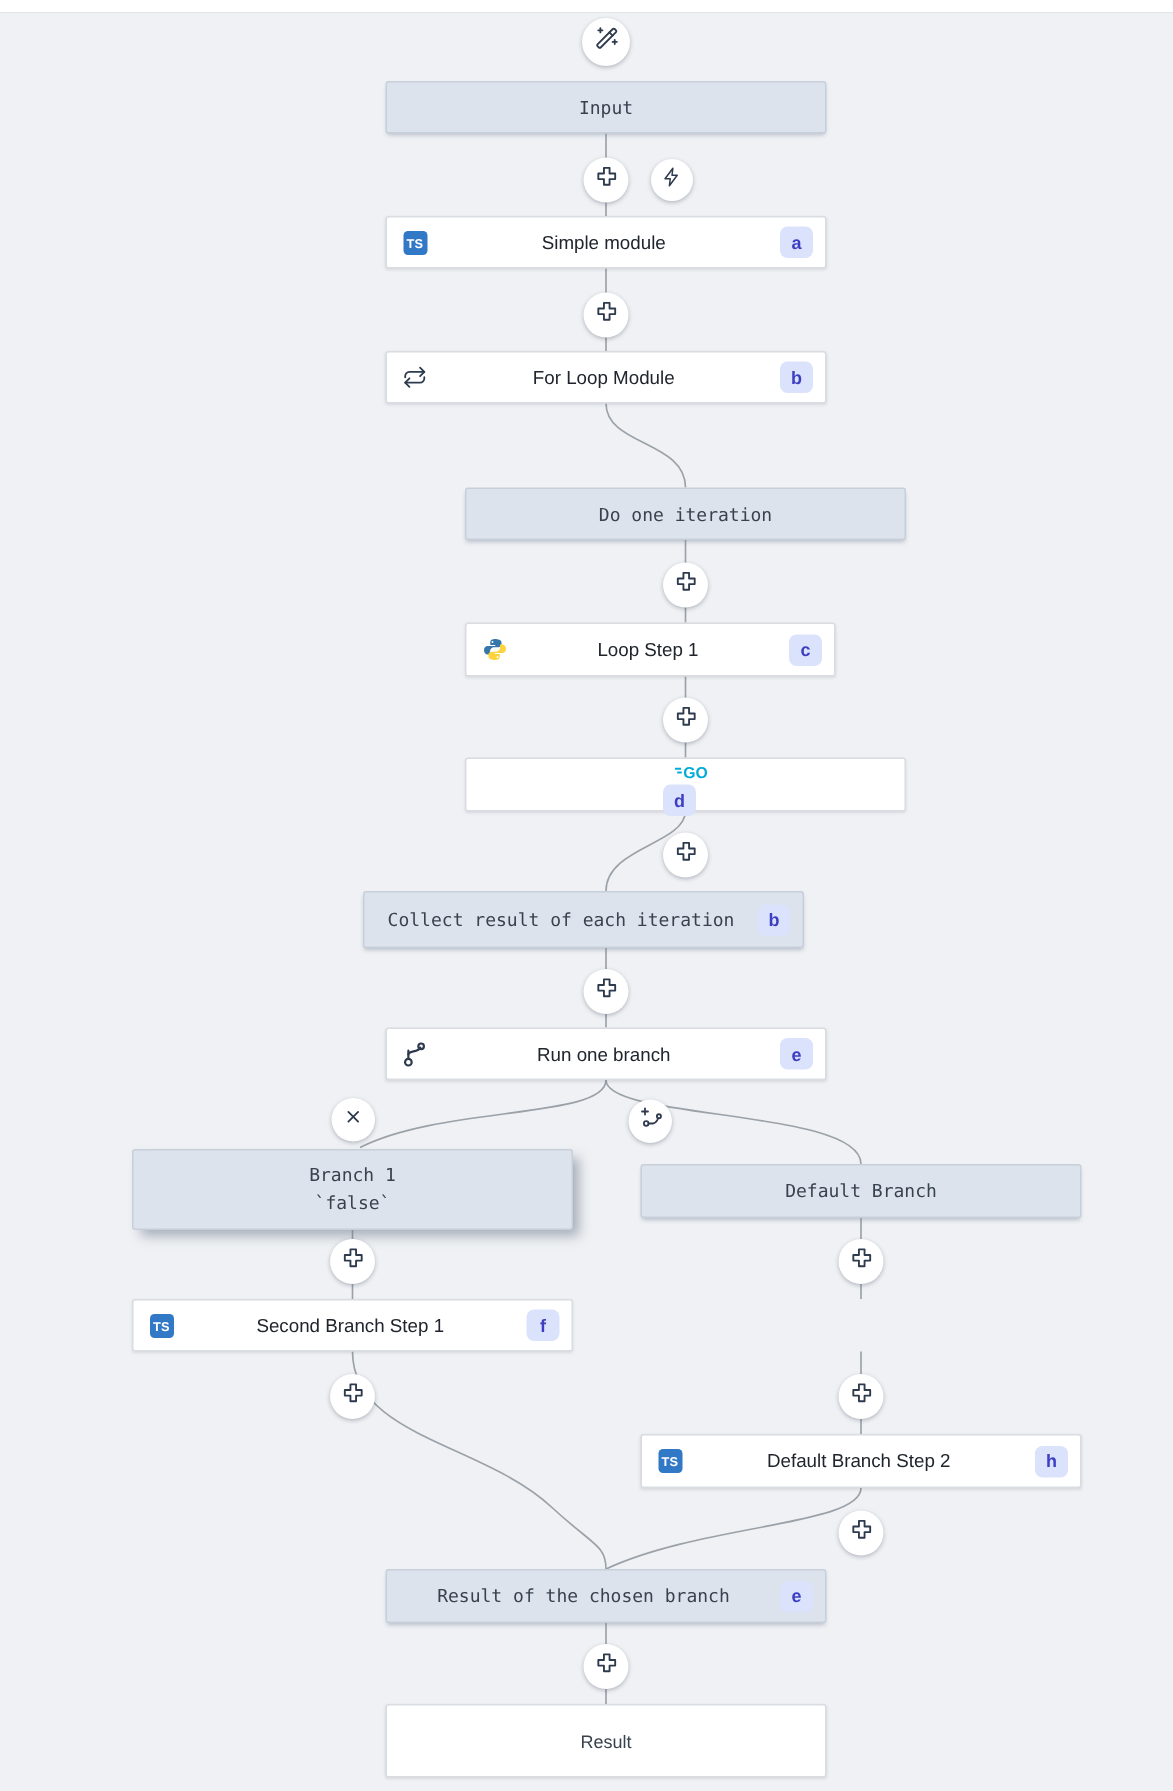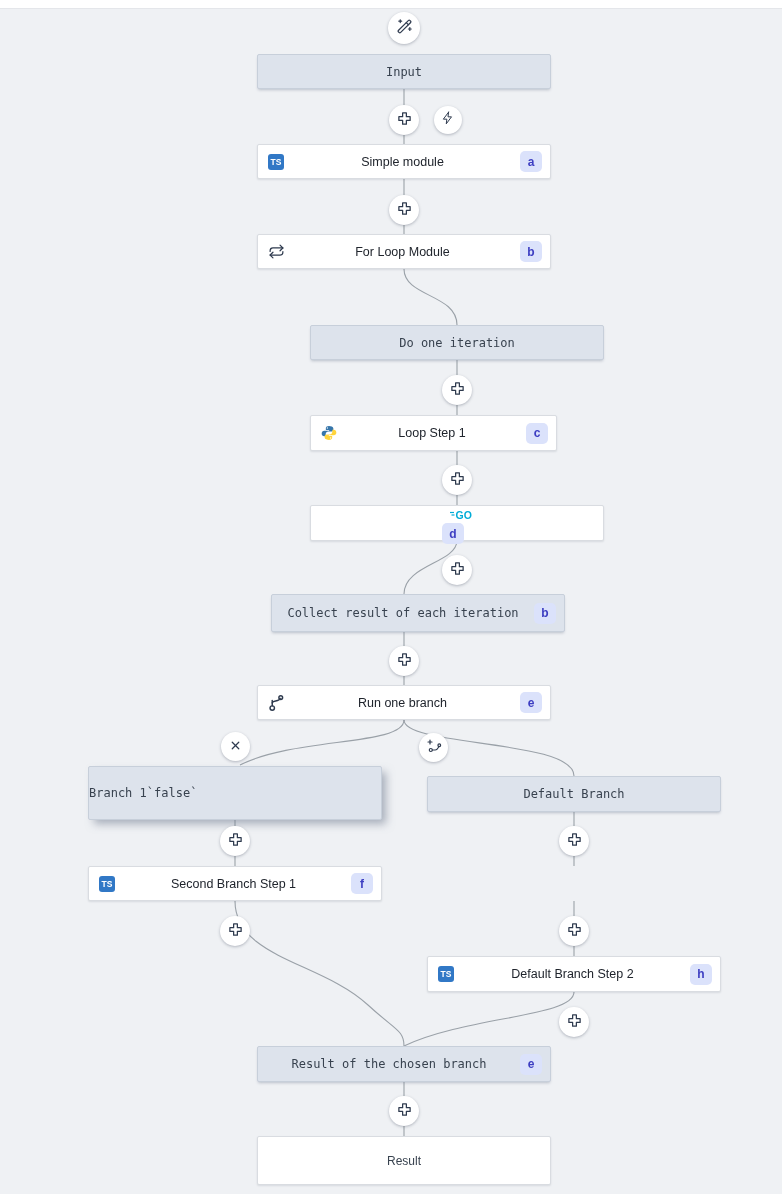--- a/index.html
+++ b/index.html
@@ -8,22 +8,22 @@
   .topbar{position:absolute;left:0;top:0;width:782px;height:8px;background:#ffffff;border-bottom:1px solid #e4e6ea;}
   svg.edges{position:absolute;left:0;top:0;z-index:0;}
   svg.edges path{fill:none;stroke:#9aa1a8;stroke-width:1.1;}
   .node{position:absolute;z-index:2;display:flex;align-items:center;border-radius:2px;box-sizing:border-box;}
   .virtual{background:#dde3ec;border:1px solid #c7cfda;box-shadow:0 2px 3px -1px rgba(120,130,150,.45);
            font-family:"DejaVu Sans Mono","Liberation Mono",monospace;font-size:12px;color:#38424f;}
   .module{background:#ffffff;border:1px solid #d9dce1;box-shadow:0 1px 2px rgba(40,50,70,.12);
           font-family:"Liberation Sans",sans-serif;font-size:12.5px;color:#20252d;}
   .selected-branch{box-shadow:5px 5px 8px -1px rgba(110,120,140,.55);}
   .node .label{flex:1;text-align:center;white-space:nowrap;overflow:hidden;}
-  .vstack{flex:1;display:flex;flex-direction:row;align-items:center;line-height:1.55;}
-  .icon-left{width:17px;height:17px;margin-left:10px;display:flex;align-items:center;flex:0 0 auto;}
+  .vstack{flex:1;display:flex;flex-direction:column;align-items:center;line-height:1.55;}
+  .icon-left{width:17px;height:17px;margin-left:10px;display:flex;align-items:center;justify-content:center;flex:0 0 auto;}
   .badge{flex:0 0 auto;margin-right:8px;width:22px;height:21px;border-radius:5px;background:#dbe2fb;color:#3d3ec2;
          font-family:"Liberation Sans",sans-serif;font-weight:bold;font-size:12px;
          display:flex;align-items:center;justify-content:center;}
   .circle{position:absolute;z-index:3;background:#ffffff;border-radius:50%;
           display:flex;align-items:center;justify-content:center;box-shadow:0 1px 3px rgba(60,70,90,.35);cursor:pointer;}
   .c32{width:32px;height:32px;} .c30{width:30px;height:30px;} .c29{width:29px;height:29px;} .c28{width:28px;height:28px;}
   .ts-chip{width:16px;height:16px;background:#3178c6;border-radius:3px;color:#fff;font-weight:bold;font-size:8.5px;
            font-family:"Liberation Sans",sans-serif;display:flex;align-items:center;justify-content:center;}
   .ico{stroke:#2e3a4e;fill:none;stroke-width:1.7;stroke-linecap:round;stroke-linejoin:round;}
 </style>
@@ -158,21 +158,21 @@
   </div>
 
   <div class="circle c30" style="left:442px;top:555px;">
     <span>
       <svg width="15" height="15" viewBox="0 0 24 24">
           <path d="M9 3h6v6h6v6h-6v6H9v-6H3V9h6z" fill="#fff" stroke="#2e3a4e" stroke-width="2" stroke-linejoin="round"></path>
         </svg>
     </span>
   </div>
 
-  <div class="node virtual" style="left:271px;top:594px;width:294px;height:38px;">
+  <div class="node virtual" style="left:242px;top:594px;width:294px;height:38px;">
     <span class="label">Collect result of each iteration</span>
     <span class="badge">b</span>
   </div>
 
   <div class="circle c30" style="left:389px;top:646px;">
     <span>
       <svg width="15" height="15" viewBox="0 0 24 24">
           <path d="M9 3h6v6h6v6h-6v6H9v-6H3V9h6z" fill="#fff" stroke="#2e3a4e" stroke-width="2" stroke-linejoin="round"></path>
         </svg>
     </span>

